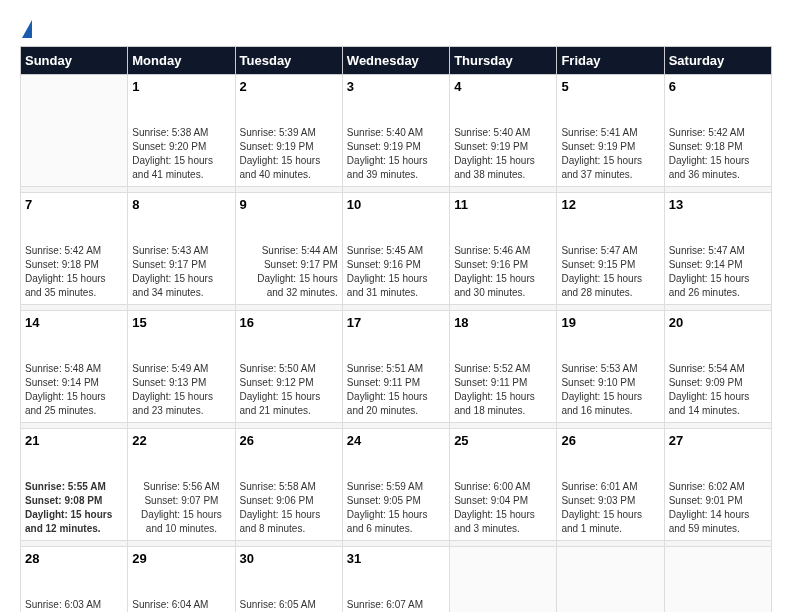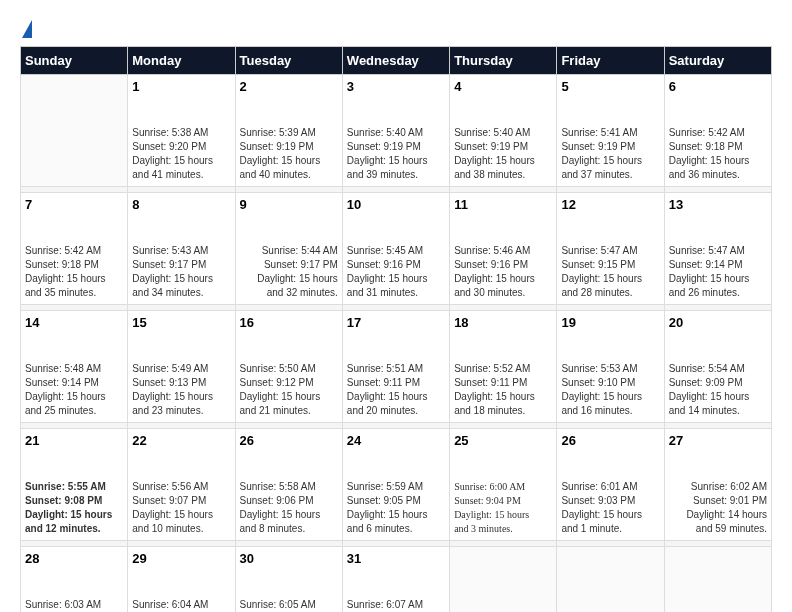--- a/index.html
+++ b/index.html
@@ -314,56 +314,56 @@
       <tr>
         <td>
           <span class="day-num">21</span>
           <div class="day-info" style="white-space: pre-line; font-weight: bold;">Sunrise: 5:55 AM
 Sunset: 9:08 PM
 Daylight: 15 hours
 and 12 minutes.</div>
         </td>
         <td>
           <span class="day-num">22</span>
-          <div class="day-info" style="white-space: pre-line;">Sunrise: 5:56 AM
+          <div class="day-info" style="white-space: pre-line; text-align: center;">Sunrise: 5:56 AM
 Sunset: 9:07 PM
 Daylight: 15 hours
 and 10 minutes.</div>
         </td>
         <td>
           <span class="day-num">26</span>
           <div class="day-info" style="white-space: pre-line;">Sunrise: 5:58 AM
 Sunset: 9:06 PM
 Daylight: 15 hours
 and 8 minutes.</div>
         </td>
         <td>
           <span class="day-num">24</span>
           <div class="day-info" style="white-space: pre-line;">Sunrise: 5:59 AM
 Sunset: 9:05 PM
 Daylight: 15 hours
 and 6 minutes.</div>
         </td>
         <td>
           <span class="day-num">25</span>
-          <div class="day-info" style="white-space: pre-line; font-family: Liberation Serif, serif;">Sunrise: 6:00 AM
+          <div class="day-info" style="white-space: pre-line;">Sunrise: 6:00 AM
 Sunset: 9:04 PM
 Daylight: 15 hours
 and 3 minutes.</div>
         </td>
         <td>
           <span class="day-num">26</span>
           <div class="day-info" style="white-space: pre-line;">Sunrise: 6:01 AM
 Sunset: 9:03 PM
 Daylight: 15 hours
 and 1 minute.</div>
         </td>
         <td>
           <span class="day-num">27</span>
-          <div class="day-info" style="white-space: pre-line; text-align: right;">Sunrise: 6:02 AM
+          <div class="day-info" style="white-space: pre-line;">Sunrise: 6:02 AM
 Sunset: 9:01 PM
 Daylight: 14 hours
 and 59 minutes.</div>
         </td>
       </tr>
       <tr class="row-divider">
         <td></td>
         <td></td>
         <td></td>
         <td></td>

